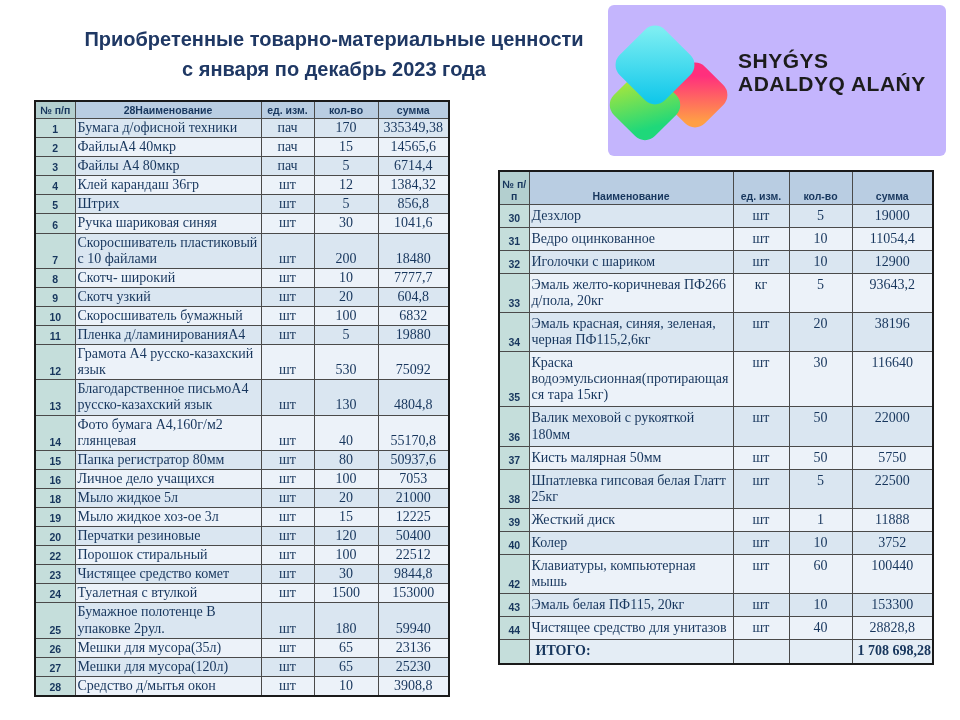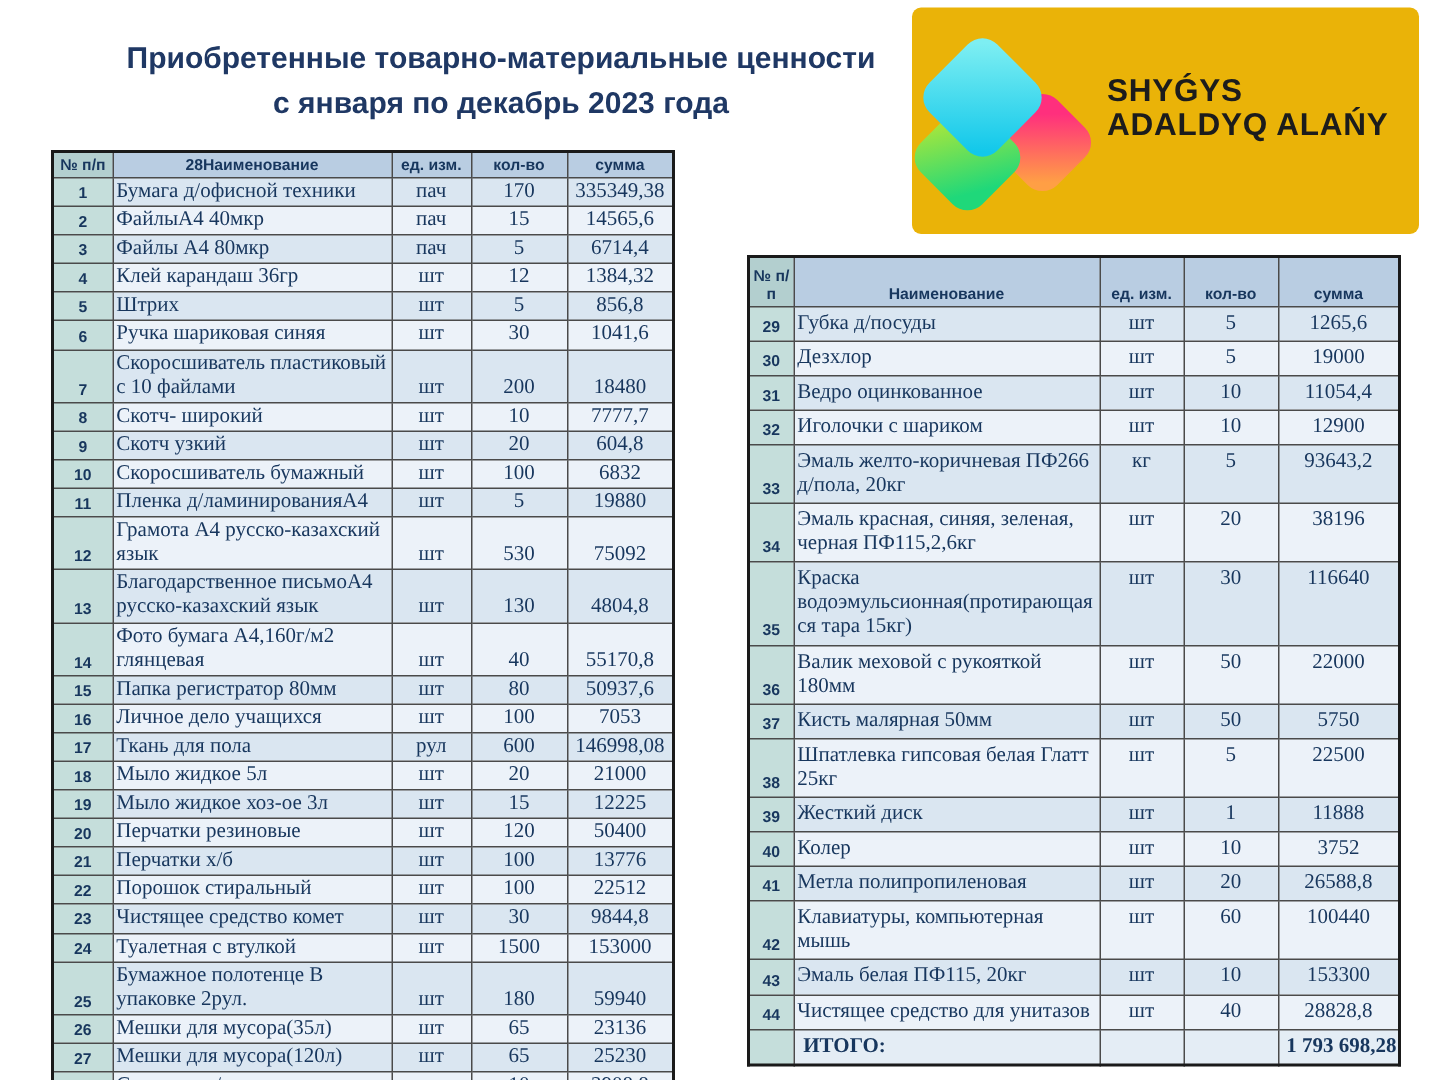--- a/index.html
+++ b/index.html
@@ -10,21 +10,21 @@
   }
   
   .title {
     position:absolute; left:0; top:24px; width:668px; text-align:center;
     font-family:"Liberation Sans", sans-serif; font-weight:bold;
     font-size:20px; line-height:1.5; color:#1f3864;
   }
   
   .logo-box {
     position:absolute; left:608px; top:5px; width:338px; height:151px;
-    background:#eab308; border-radius:6px;
+    background:#c4b5fd; border-radius:6px;
   }
   .logo-shape { position:absolute; border-radius:14px; transform:rotate(45deg); }
   .shape-pink  { left:60px; top:63px; width:54px; height:54px; z-index:1;
                  background:linear-gradient(135deg,#ff2f7d 25%,#ff9f45 85%); }
   .shape-green { left:8px;  top:71px; width:58px; height:58px; z-index:2;
                  background:linear-gradient(120deg,#a8e63c 15%,#1fd87a 80%); }
   .shape-cyan  { left:15px; top:28px; width:64px; height:64px; z-index:3;
                  background:linear-gradient(135deg,#7deef2 10%,#12c8ea 90%); }
   .logo-text {
     position:absolute; left:130px; top:44px; z-index:4;
@@ -209,53 +209,39 @@
           <td class="cell-sum">50937,6</td>
         </tr>
         <tr>
           <td class="cell-num">16</td>
           <td class="cell-name">Личное дело учащихся</td>
           <td class="cell-unit">шт</td>
           <td class="cell-qty">100</td>
           <td class="cell-sum">7053</td>
         </tr>
         <tr>
-          <td class="cell-num">17</td>
-          <td class="cell-name">Ткань для пола</td>
-          <td class="cell-unit">рул</td>
-          <td class="cell-qty">600</td>
-          <td class="cell-sum">146998,08</td>
-        </tr>
-        <tr>
           <td class="cell-num">18</td>
           <td class="cell-name">Мыло жидкое 5л</td>
           <td class="cell-unit">шт</td>
           <td class="cell-qty">20</td>
           <td class="cell-sum">21000</td>
         </tr>
         <tr>
           <td class="cell-num">19</td>
           <td class="cell-name">Мыло жидкое хоз-ое 3л</td>
           <td class="cell-unit">шт</td>
           <td class="cell-qty">15</td>
           <td class="cell-sum">12225</td>
         </tr>
         <tr>
           <td class="cell-num">20</td>
           <td class="cell-name">Перчатки резиновые</td>
           <td class="cell-unit">шт</td>
           <td class="cell-qty">120</td>
           <td class="cell-sum">50400</td>
-        </tr>
-        <tr>
-          <td class="cell-num">21</td>
-          <td class="cell-name">Перчатки х/б</td>
-          <td class="cell-unit">шт</td>
-          <td class="cell-qty">100</td>
-          <td class="cell-sum">13776</td>
         </tr>
         <tr>
           <td class="cell-num">22</td>
           <td class="cell-name">Порошок стиральный</td>
           <td class="cell-unit">шт</td>
           <td class="cell-qty">100</td>
           <td class="cell-sum">22512</td>
         </tr>
         <tr>
           <td class="cell-num">23</td>
@@ -314,27 +300,20 @@
       <tr>
         <th class="col-num">№ п/п</th>
         <th>Наименование</th>
         <th>ед. изм.</th>
         <th>кол-во</th>
         <th>сумма</th>
       </tr>
     </thead>
     <tbody>
         <tr>
-          <td class="cell-num">29</td>
-          <td class="cell-name">Губка д/посуды</td>
-          <td class="cell-unit">шт</td>
-          <td class="cell-qty">5</td>
-          <td class="cell-sum">1265,6</td>
-        </tr>
-        <tr>
           <td class="cell-num">30</td>
           <td class="cell-name">Дезхлор</td>
           <td class="cell-unit">шт</td>
           <td class="cell-qty">5</td>
           <td class="cell-sum">19000</td>
         </tr>
         <tr>
           <td class="cell-num">31</td>
           <td class="cell-name">Ведро оцинкованное</td>
           <td class="cell-unit">шт</td>
@@ -396,27 +375,20 @@
           <td class="cell-unit">шт</td>
           <td class="cell-qty">1</td>
           <td class="cell-sum">11888</td>
         </tr>
         <tr>
           <td class="cell-num">40</td>
           <td class="cell-name">Колер</td>
           <td class="cell-unit">шт</td>
           <td class="cell-qty">10</td>
           <td class="cell-sum">3752</td>
-        </tr>
-        <tr>
-          <td class="cell-num">41</td>
-          <td class="cell-name">Метла полипропиленовая</td>
-          <td class="cell-unit">шт</td>
-          <td class="cell-qty">20</td>
-          <td class="cell-sum">26588,8</td>
         </tr>
         <tr>
           <td class="cell-num">42</td>
           <td class="cell-name">Клавиатуры, компьютерная мышь</td>
           <td class="cell-unit">шт</td>
           <td class="cell-qty">60</td>
           <td class="cell-sum">100440</td>
         </tr>
         <tr>
           <td class="cell-num">43</td>
@@ -432,18 +404,18 @@
           <td class="cell-qty">40</td>
           <td class="cell-sum">28828,8</td>
         </tr>
       </tbody>
     <tfoot>
       <tr>
         <td class="cell-num"></td>
         <td class="total-label">ИТОГО:</td>
         <td></td>
         <td></td>
-        <td class="total-value">1 793 698,28</td>
+        <td class="total-value">1 708 698,28</td>
       </tr>
     </tfoot>
   </table>
 
 </div>
 
 </body></html>

